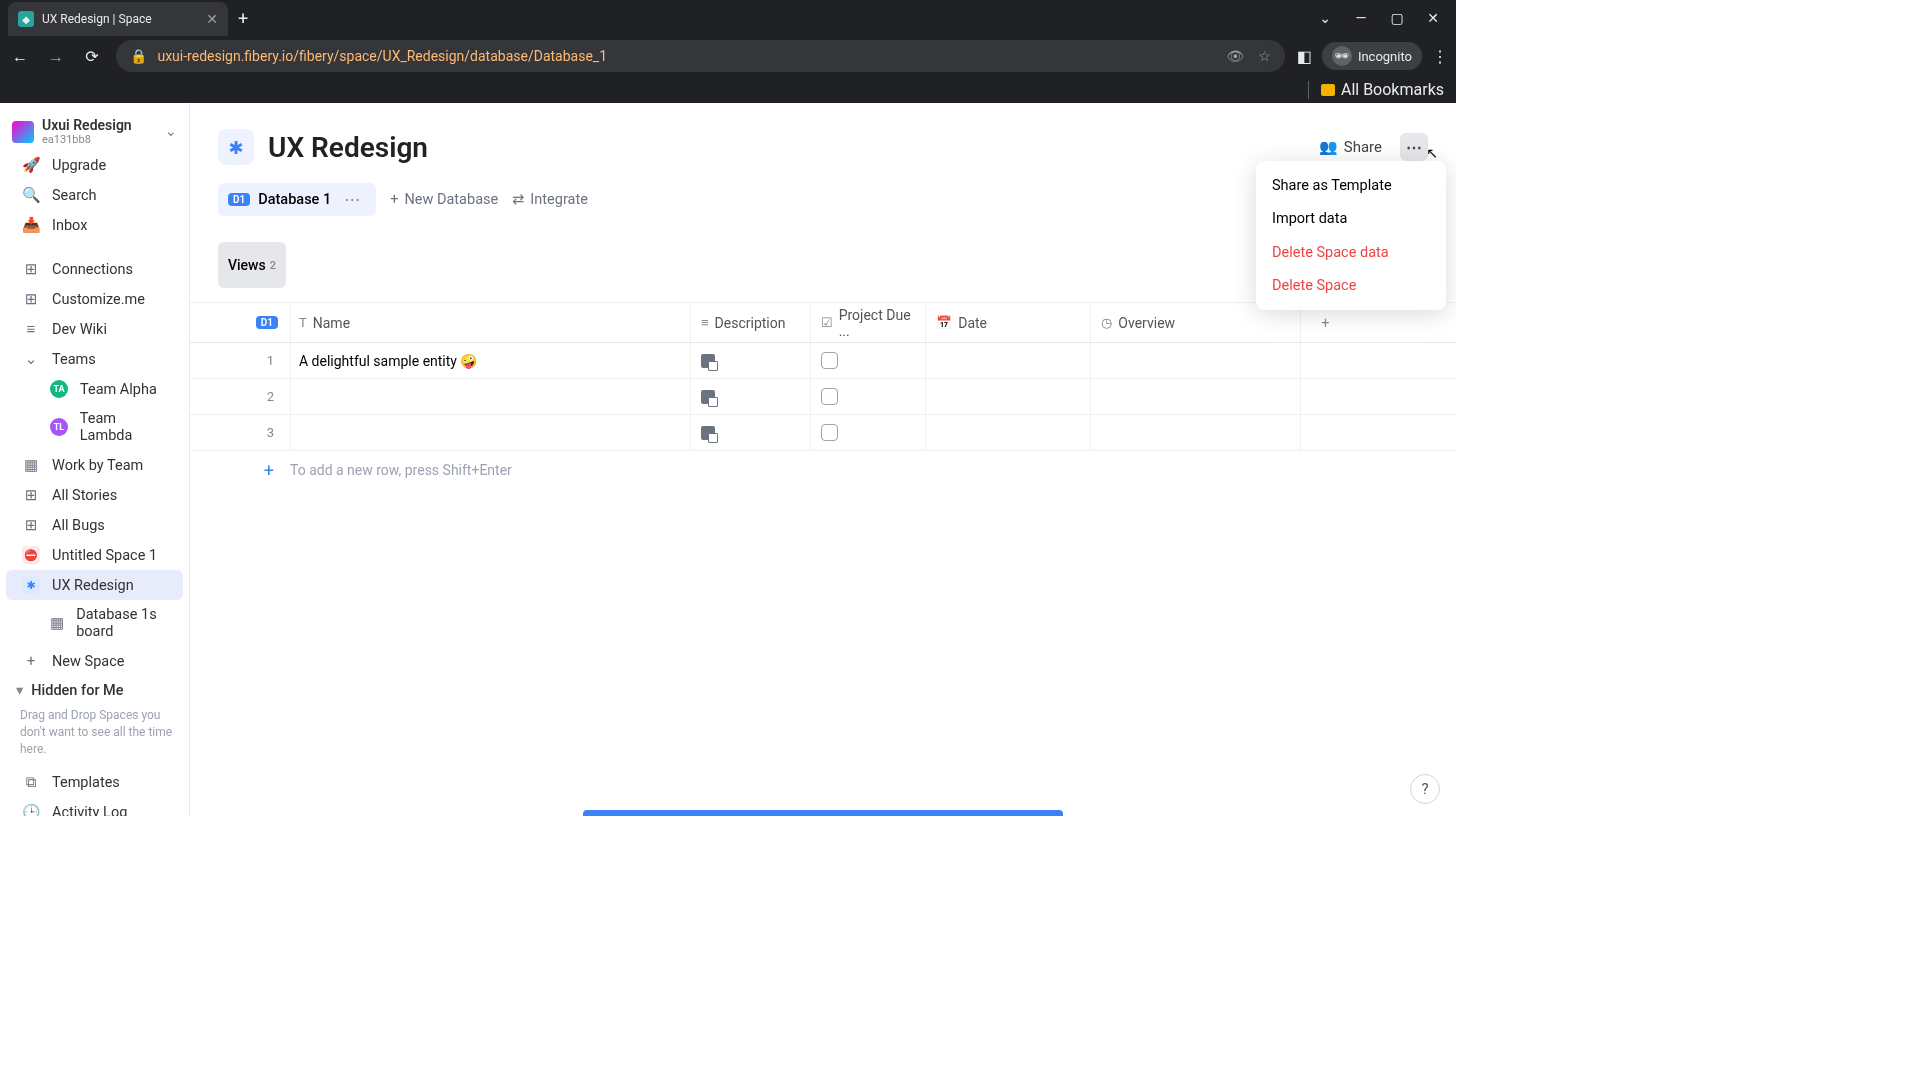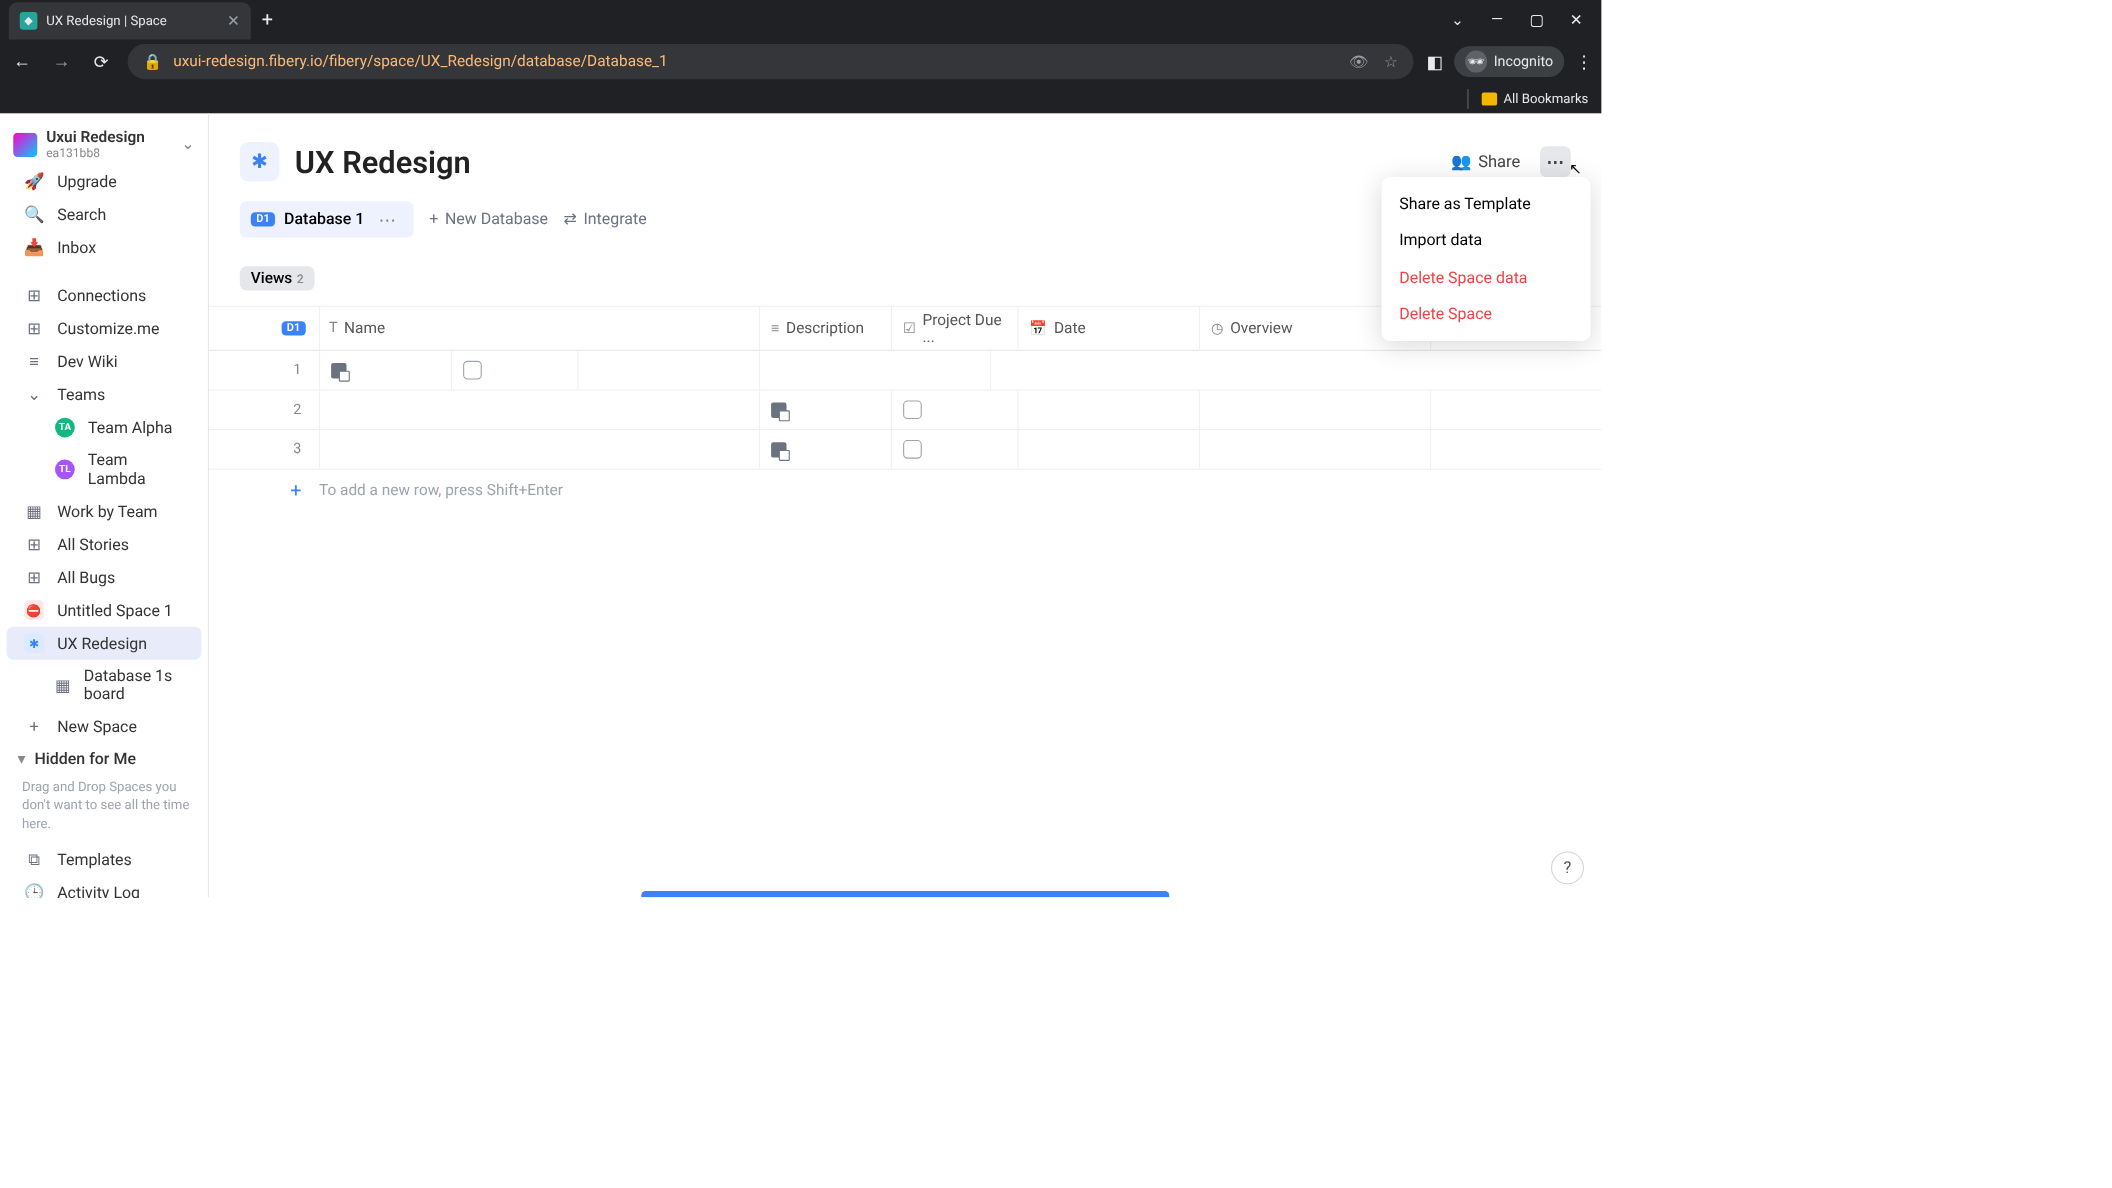--- a/index.html
+++ b/index.html
@@ -18,21 +18,21 @@
 .nav-bar { height: 40px; display: flex; align-items: center; padding: 0 8px; gap: 12px; }
 .nav-icon { color: #9aa0a6; width: 24px; text-align: center; cursor:pointer; font-size: 16px; }
 .nav-icon.enabled { color:#e8eaed; }
 .url-bar { flex: 1; background: #35363a; height: 32px; border-radius: 16px; display: flex; align-items: center; padding: 0 14px; gap: 10px; color: #e8eaed; font-size: 14px; }
 .url-text { color:#fdba74; }
 .url-icons { margin-left: auto; display:flex; gap:14px; color:#9aa0a6;}
 .right-icons { display:flex; align-items:center; gap:10px; color:#e8eaed; }
 .incognito-badge { background:#3c4043; border-radius:16px; padding: 4px 10px; display:flex; align-items:center; gap:6px; font-size:13px; }
 .incognito-icon { width:20px; height:20px; border-radius:50%; background:#5f6368; display:flex; align-items:center; justify-content:center; font-size:12px;}
 
-.bookmarks-bar { height: 27px; display: flex; align-items: center; justify-content: flex-end; padding: 0 12px; color: #e8eaed; font-size: 12px; gap:6px; }
+.bookmarks-bar { height: 27px; display: flex; align-items: center; justify-content: flex-end; padding: 0 12px; color: #e8eaed; font-size: 16px; gap:6px; }
 .bm-sep { width:1px; height:18px; background:#5f6368; margin-right:6px;}
 .bm-folder { width:14px; height:12px; background:#f4b400; border-radius:2px; }
 
 
 .app { display: flex; height: calc(816px - 103px); }
 .sidebar { width: 190px; border-right: 1px solid #e5e7eb; display: flex; flex-direction: column; padding-top: 8px; overflow-y: auto; font-size:14.5px; color:#333;}
 .ws-header { display:flex; align-items:center; padding: 6px 12px 4px 12px; gap:8px;}
 .ws-avatar { width:22px; height:22px; border-radius:4px; background:#888; background-image: linear-gradient(135deg,#f0c,#0cf); }
 .ws-info { display:flex; flex-direction:column; }
 .ws-name { font-weight:600; font-size:14px; }
@@ -65,21 +65,21 @@
 .more-btn { width:28px; height:28px; border-radius:6px; background:#e5e7eb; display:flex; align-items:center; justify-content:center; cursor:pointer; color:#444; font-weight:bold;}
 
 .db-tabs { display:flex; align-items:center; gap: 14px; padding: 8px 28px 20px 28px;}
 .db-tab { display:flex; align-items:center; gap:8px; padding: 5px 10px; border-radius:6px; cursor:pointer; font-size:14.5px;}
 .db-tab.active { background:#eef2ff; font-weight:500;}
 .db-badge { background:#3b82f6; color:#fff; font-size:10px; font-weight:600; padding:1px 5px; border-radius:4px;}
 .db-more { color:#888; padding: 2px 5px; cursor:pointer; font-size: 16px; letter-spacing: 1px;}
 .db-action { display:flex; align-items:center; gap:6px; color:#6b7280; font-size:14.5px; cursor:pointer;}
 
 .toolbar-row { display:flex; align-items:center; padding: 6px 28px 14px 28px; gap:16px; border-bottom: 1px solid #f0f0f0;}
-.views-btn { background:#e5e7eb; padding:3px 10px; border-radius:6px; font-size:14px; font-weight:500; display:flex; gap:4px; align-items:center; cursor:pointer;text-align:center;}
+.views-btn { background:#e5e7eb; padding:15px 10px; border-radius:6px; font-size:14px; font-weight:500; display:flex; gap:4px; align-items:center; cursor:pointer;text-align:center;}
 .views-count { font-size:11px; color:#888;}
 .desc-input { border:none; outline:none; font-size:14.5px; color:#555; flex:1;}
 .desc-input::placeholder { color:#9ca3af;}
 .automations { margin-left:auto; display:flex; align-items:center; gap:6px; color:#444; font-size:14.5px; cursor:pointer;}
 
 
 .db-table { width:100%; }
 .t-head { display:flex; height: 40px; border-bottom:1px solid #e5e7eb; align-items:center; font-size:14px; color:#555;}
 .t-row { display:flex; height: 36px; border-bottom:1px solid #f0f0f0; align-items:center; font-size:14px;}
 .col-num { width: 100px; text-align:right; padding-right:16px; color:#888; font-size:13px;}
@@ -328,20 +328,23 @@
           <span class="col-icon">◷</span>
           <span>Overview</span>
         </div>
         <div class="col-add">
           <span>+</span>
         </div>
       </div>
 
       <div class="t-row">
         <div class="col-num">1</div>
+        <div class="col-name">
+          <span>A delightful sample entity 🤪</span>
+        </div>
         <div class="col-desc">
             <span class="rte-icon"></span>
           </div>
         <div class="col-due">
             <span class="checkbox"></span>
           </div>
         <div class="col-date"></div>
         <div class="col-overview"></div>
         <div class="col-add"></div>
       </div>

